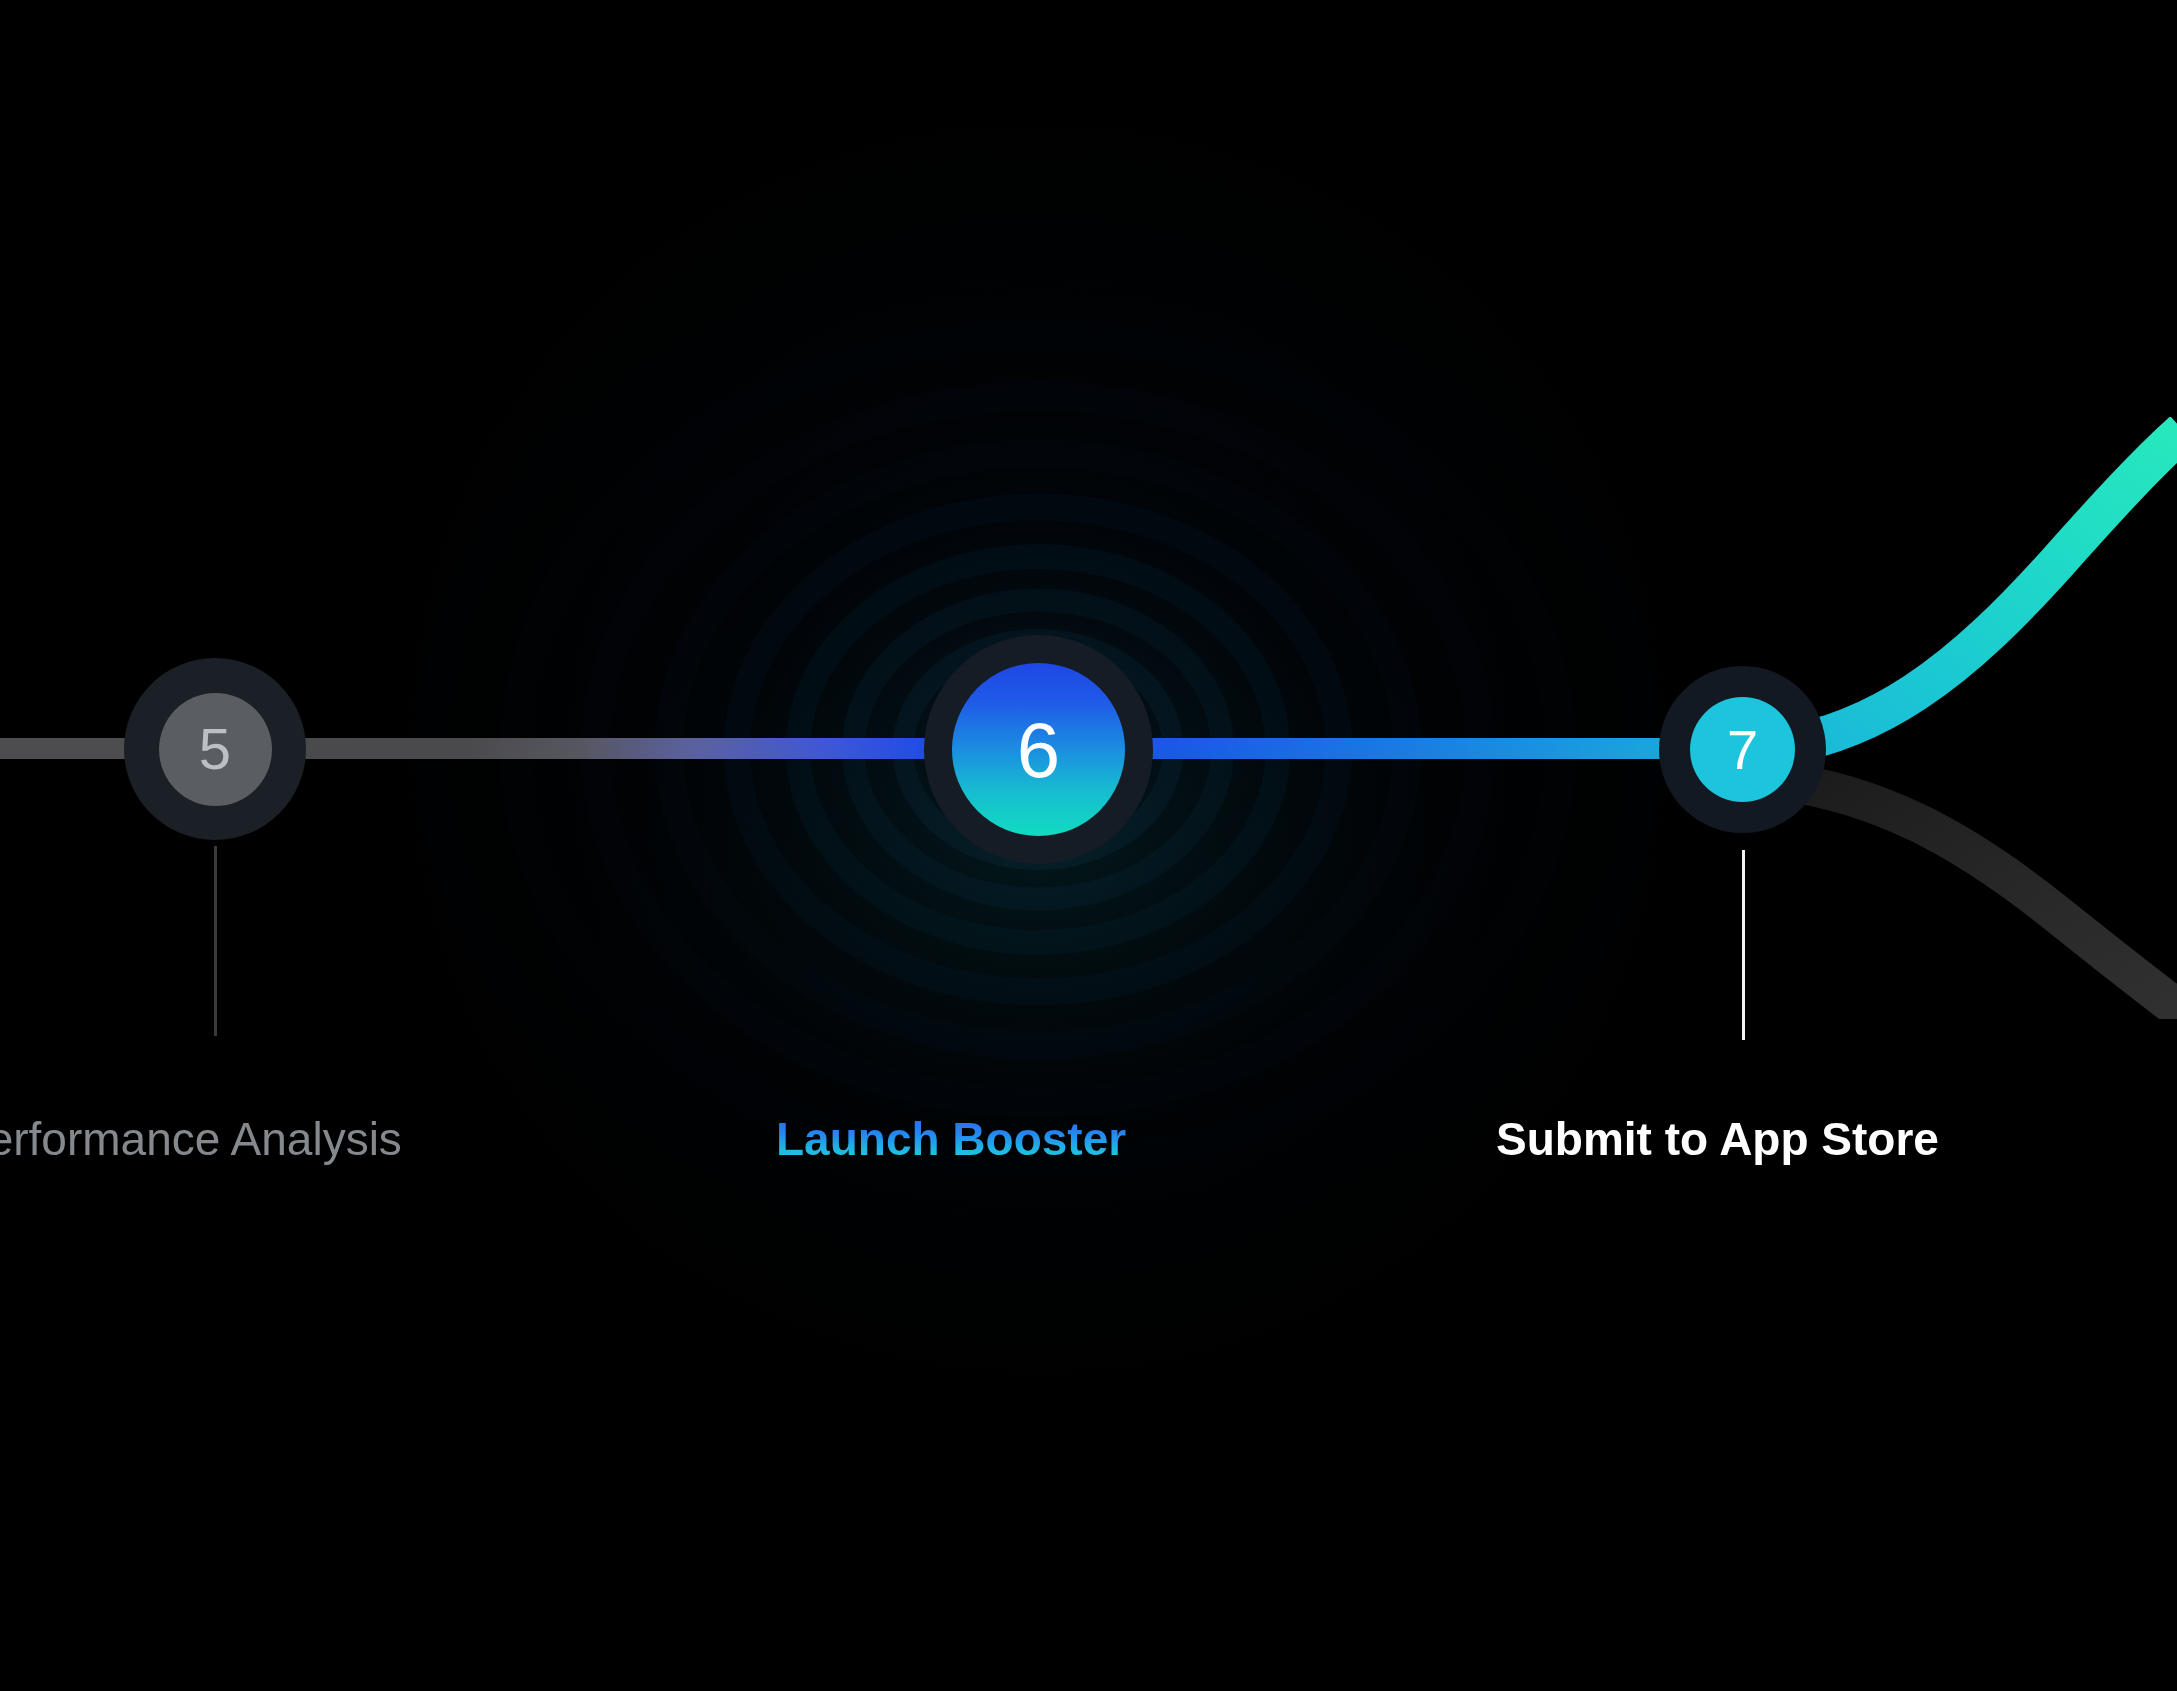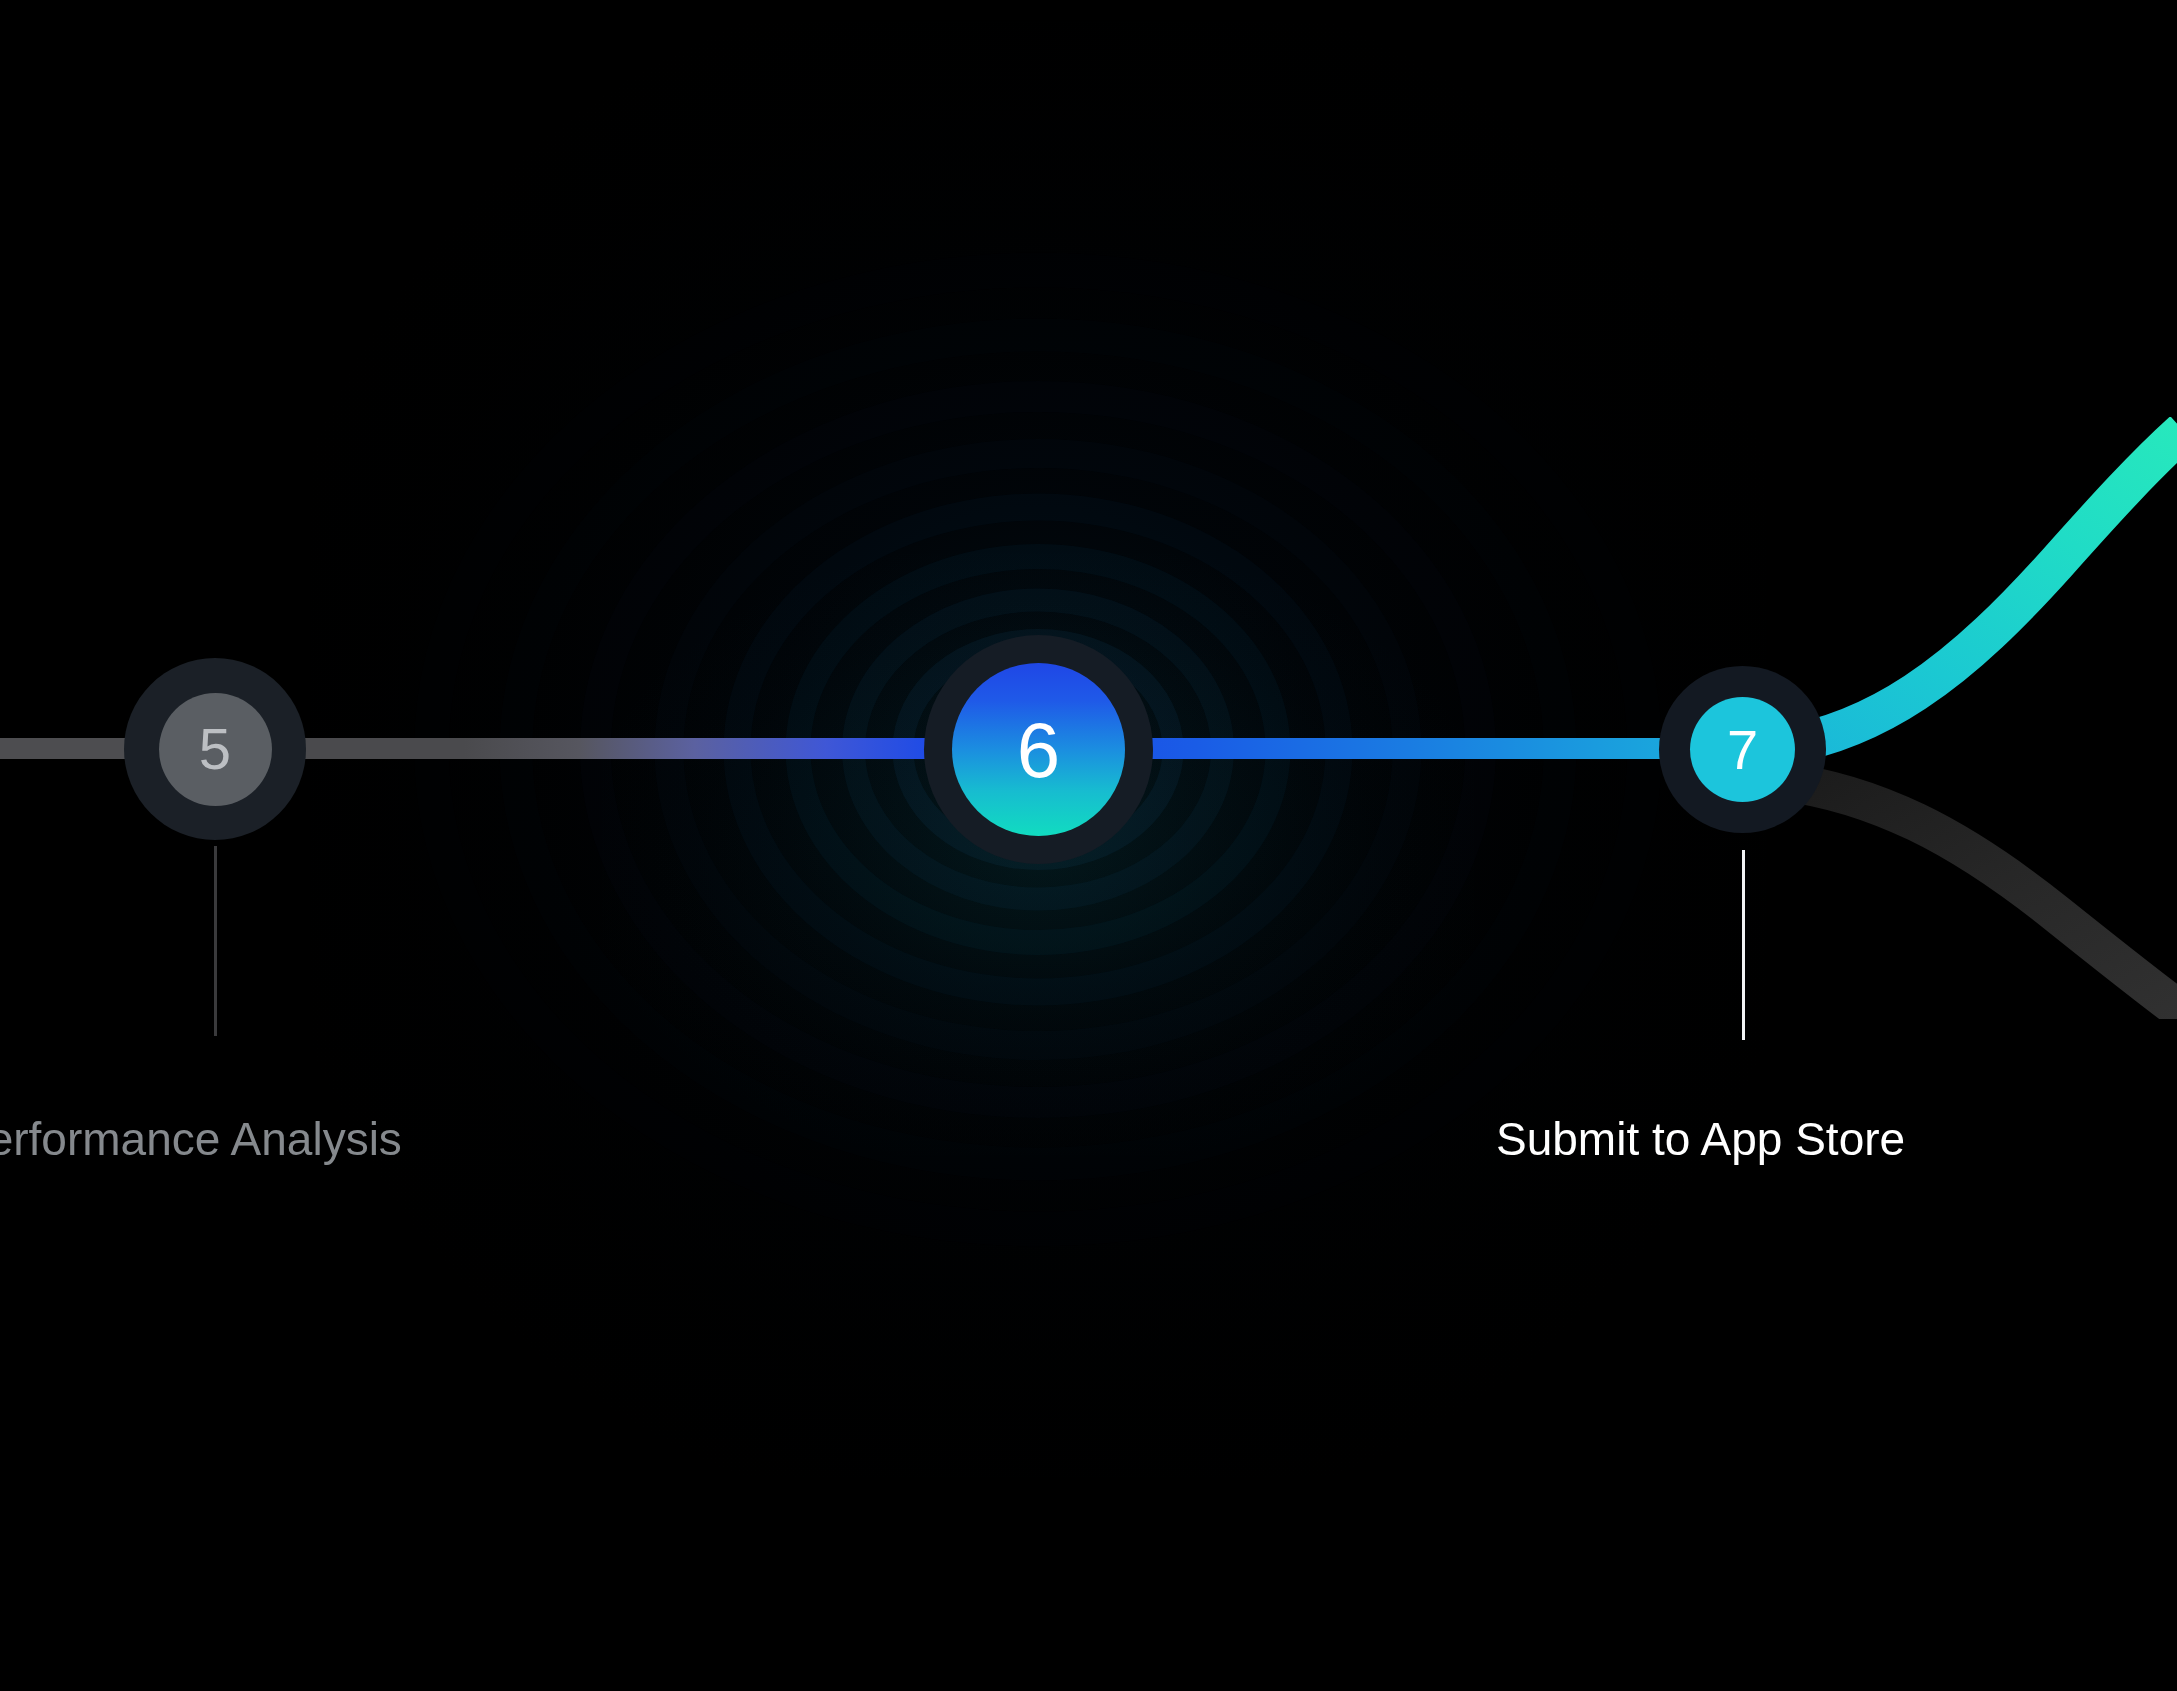--- a/index.html
+++ b/index.html
@@ -174,21 +174,21 @@
     font-weight:700;
     background:linear-gradient(180deg,#2b63ef 0%,#2584ee 38%,#20b6e3 70%,#25d9e4 100%);
     -webkit-background-clip:text;
     background-clip:text;
     -webkit-text-fill-color:transparent;
     color:#22b8e6;
   }
   .label-7 {
     left:1496px;
     color:#ffffff;
-    font-weight:400;
+    font-weight:700;
   }
 </style>
 </head>
 <body>
 
 <div class="stage">
 
   <div class="ambient"></div>
   <div class="teal-bloom"></div>
   <div class="ripples">
@@ -233,16 +233,17 @@
   </div>
 
   <div class="node node-7">
     <div class="inner">7</div>
   </div>
 
   <div class="tick tick-5"></div>
   <div class="tick tick-7"></div>
 
   <div class="label label-5">Performance Analysis</div>
+  <div class="label label-6">Launch Booster</div>
   <div class="label label-7">Submit to App Store</div>
 
 </div>
 
 
 </body></html>

